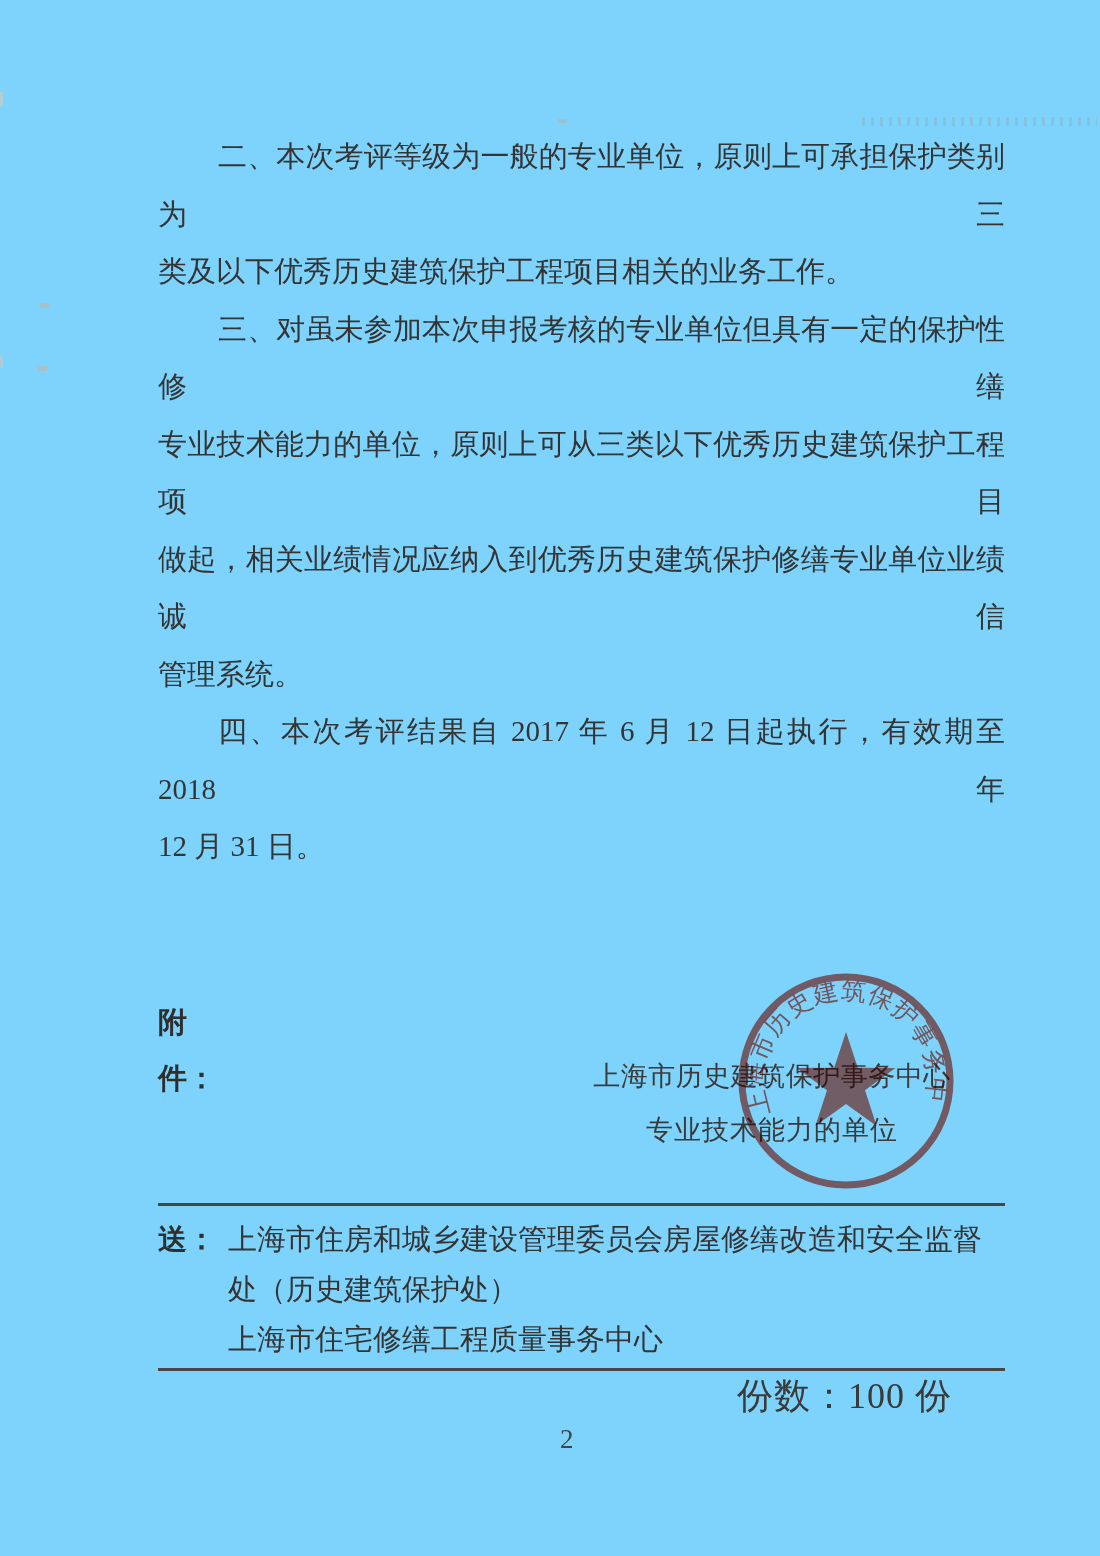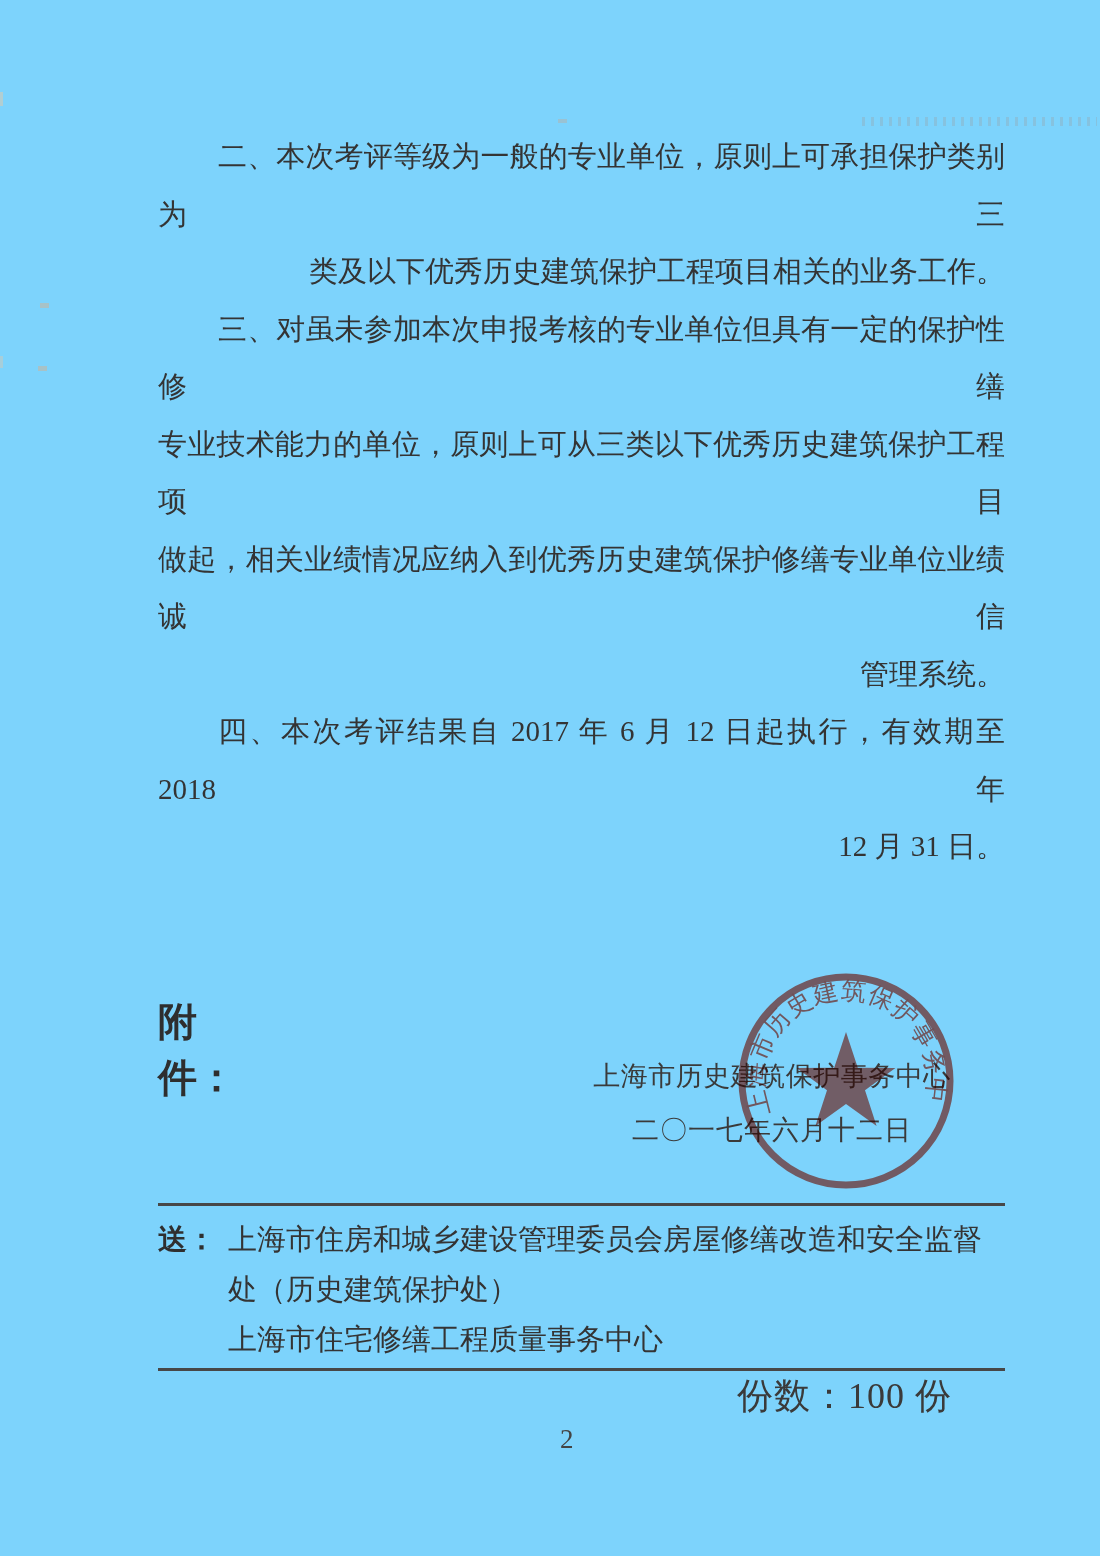--- a/index.html
+++ b/index.html
@@ -14,35 +14,34 @@
   }
   
   .content{
     position:absolute;left:158px;top:128px;width:847px;
   }
   .bline{
     font-size:29px;
     line-height:57.5px;
     color:#343434;
     white-space:nowrap;
-    text-align:right;
   }
   .bline.full{
     white-space:normal;
     text-align:justify;
     text-align-last:justify;
     text-justify:inter-character;
   }
   .bline.ind{ text-indent:60px; }
 
   
   .attachments{
     margin-top:118px;
     display:flex;
-    font-size:39px;
+    font-size:29px;
     line-height:56px;
   }
   .att-label{ font-weight:bold; color:#2e2e2e; flex:0 0 86px; }
   .att-items{ color:#343434; }
 
   
   .signature{
     position:absolute;
     top:1049px;left:572px;width:400px;
     text-align:center;
@@ -122,21 +121,21 @@
     <div class="bline full ind">四、本次考评结果自 2017 年 6 月 12 日起执行，有效期至 2018 年</div>
     <div class="bline">12 月 31 日。</div>
 
     <div class="attachments">
       <div class="att-label">附件：</div>
     </div>
   </div>
 
   <div class="signature">
     <div>上海市历史建筑保护事务中心</div>
-    <div class="date">二〇一七年六月十二日</div>
+    <div class="date">专业技术能力的单位</div>
   </div>
 
   <svg class="stamp" viewBox="0 0 218 218" xmlns="http://www.w3.org/2000/svg">
     <defs>
       <path id="arcPath" d="M 33.5 141 A 82 82 0 1 1 184.5 141" fill="none"></path>
     </defs>
     <circle cx="109" cy="109" r="104" fill="none" stroke="#e04a3f" stroke-width="7" opacity="0.92"></circle>
     <polygon points="109,60 120.8,95.8 158.4,95.9 128.0,118.2 139.6,154.1 109,132 78.4,154.1 90.0,118.2 59.6,95.9 97.2,95.8" fill="#e04a3f" opacity="0.9"></polygon>
     <text fill="#e04a3f" font-size="25" letter-spacing="1" font-family="Liberation Serif, DejaVu Serif, serif" opacity="0.95">
       <textPath href="#arcPath" startOffset="0">上海市历史建筑保护事务中心</textPath>

